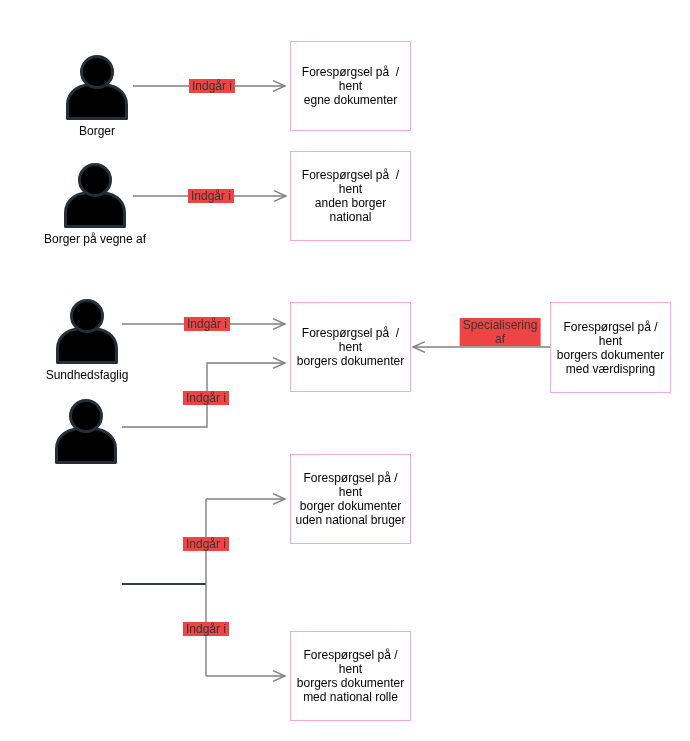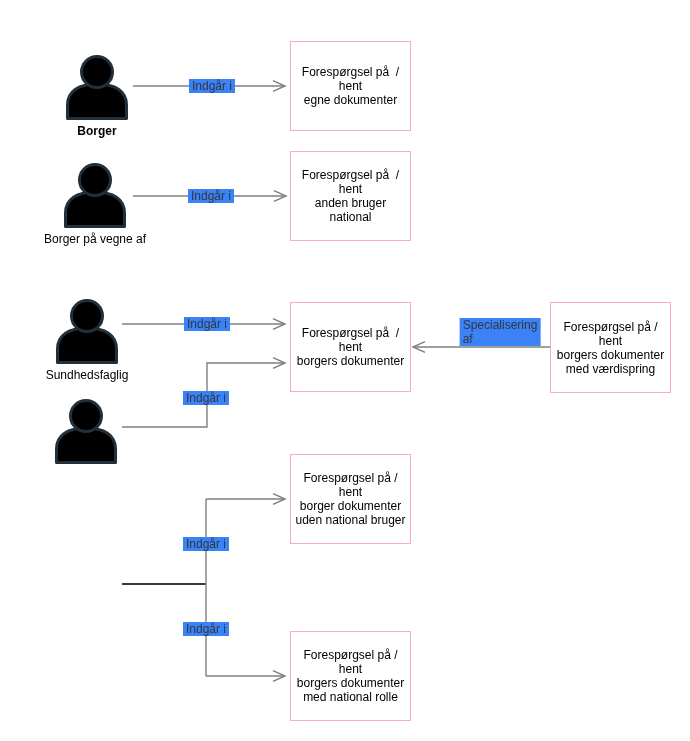--- a/index.html
+++ b/index.html
@@ -64,26 +64,27 @@
     margin-top: 3px;
     font-size: 12px;
     line-height: 14px;
     color: #000000;
     white-space: nowrap;
     text-align: center;
   }
   .edge-label {
     position: absolute;
     transform: translate(-50%, -50%);
-    background: #3b82f6;
+    background: #ef4444;
     padding: 0 3px;
     font-size: 12px;
     line-height: 14px;
     color: #33383d;
     white-space: nowrap;
+    text-align: center;
   }
 </style>
 </head>
 <body>
 
 <div class="canvas">
 
   <svg class="edges-svg" viewBox="0 0 690 741">
 
     <path class="edge" d="M133,86 H285"></path>
@@ -102,21 +103,21 @@
     <polyline class="arrowhead" points="425,341.7 413,347 425,352.3"></polyline>
 
     <path class="edge-dark" d="M122,584 H206"></path>
     <path class="edge" d="M206,499 V676"></path>
     <path class="edge" d="M206,499 H285"></path>
     <polyline class="arrowhead" points="273,493.7 285,499 273,504.3"></polyline>
     <path class="edge" d="M206,676 H285"></path>
     <polyline class="arrowhead" points="273,670.7 285,676 273,681.3"></polyline>
   </svg>
 
-  <div class="actor" style="left:12px; top:55px;font-weight:bold;">
+  <div class="actor" style="left:12px; top:55px;">
     <svg width="64" height="66" viewBox="0 0 64 66">
       <path d="M2.5,63.5 L2.5,50 C2.5,36 14,29 32,29 C50,29 61.5,36 61.5,50 L61.5,63.5 Z" fill="#000000" stroke="#22303c" stroke-width="3" stroke-linejoin="round"></path>
       <circle cx="32" cy="17" r="15.5" fill="#000000" stroke="#22303c" stroke-width="3"></circle>
     </svg>
     <div class="actor-label">Borger</div>
   </div>
 
   <div class="actor" style="left:10px; top:163px;">
     <svg width="64" height="66" viewBox="0 0 64 66">
       <path d="M2.5,63.5 L2.5,50 C2.5,36 14,29 32,29 C50,29 61.5,36 61.5,50 L61.5,63.5 Z" fill="#000000" stroke="#22303c" stroke-width="3" stroke-linejoin="round"></path>
@@ -143,21 +144,21 @@
 
   <div class="usecase" style="left:290px; top:41px; width:121px; height:90px;">
     <div class="uc-line">Forespørgsel på  /</div>
     <div class="uc-line">hent</div>
     <div class="uc-line">egne dokumenter</div>
   </div>
 
   <div class="usecase" style="left:290px; top:151px; width:121px; height:90px;">
     <div class="uc-line">Forespørgsel på  /</div>
     <div class="uc-line">hent</div>
-    <div class="uc-line">anden bruger</div>
+    <div class="uc-line">anden borger</div>
     <div class="uc-line">national</div>
   </div>
 
   <div class="usecase" style="left:290px; top:302px; width:121px; height:90px;">
     <div class="uc-line">Forespørgsel på  /</div>
     <div class="uc-line">hent</div>
     <div class="uc-line">borgers dokumenter</div>
   </div>
 
   <div class="usecase" style="left:550px; top:302px; width:121px; height:91px;">

